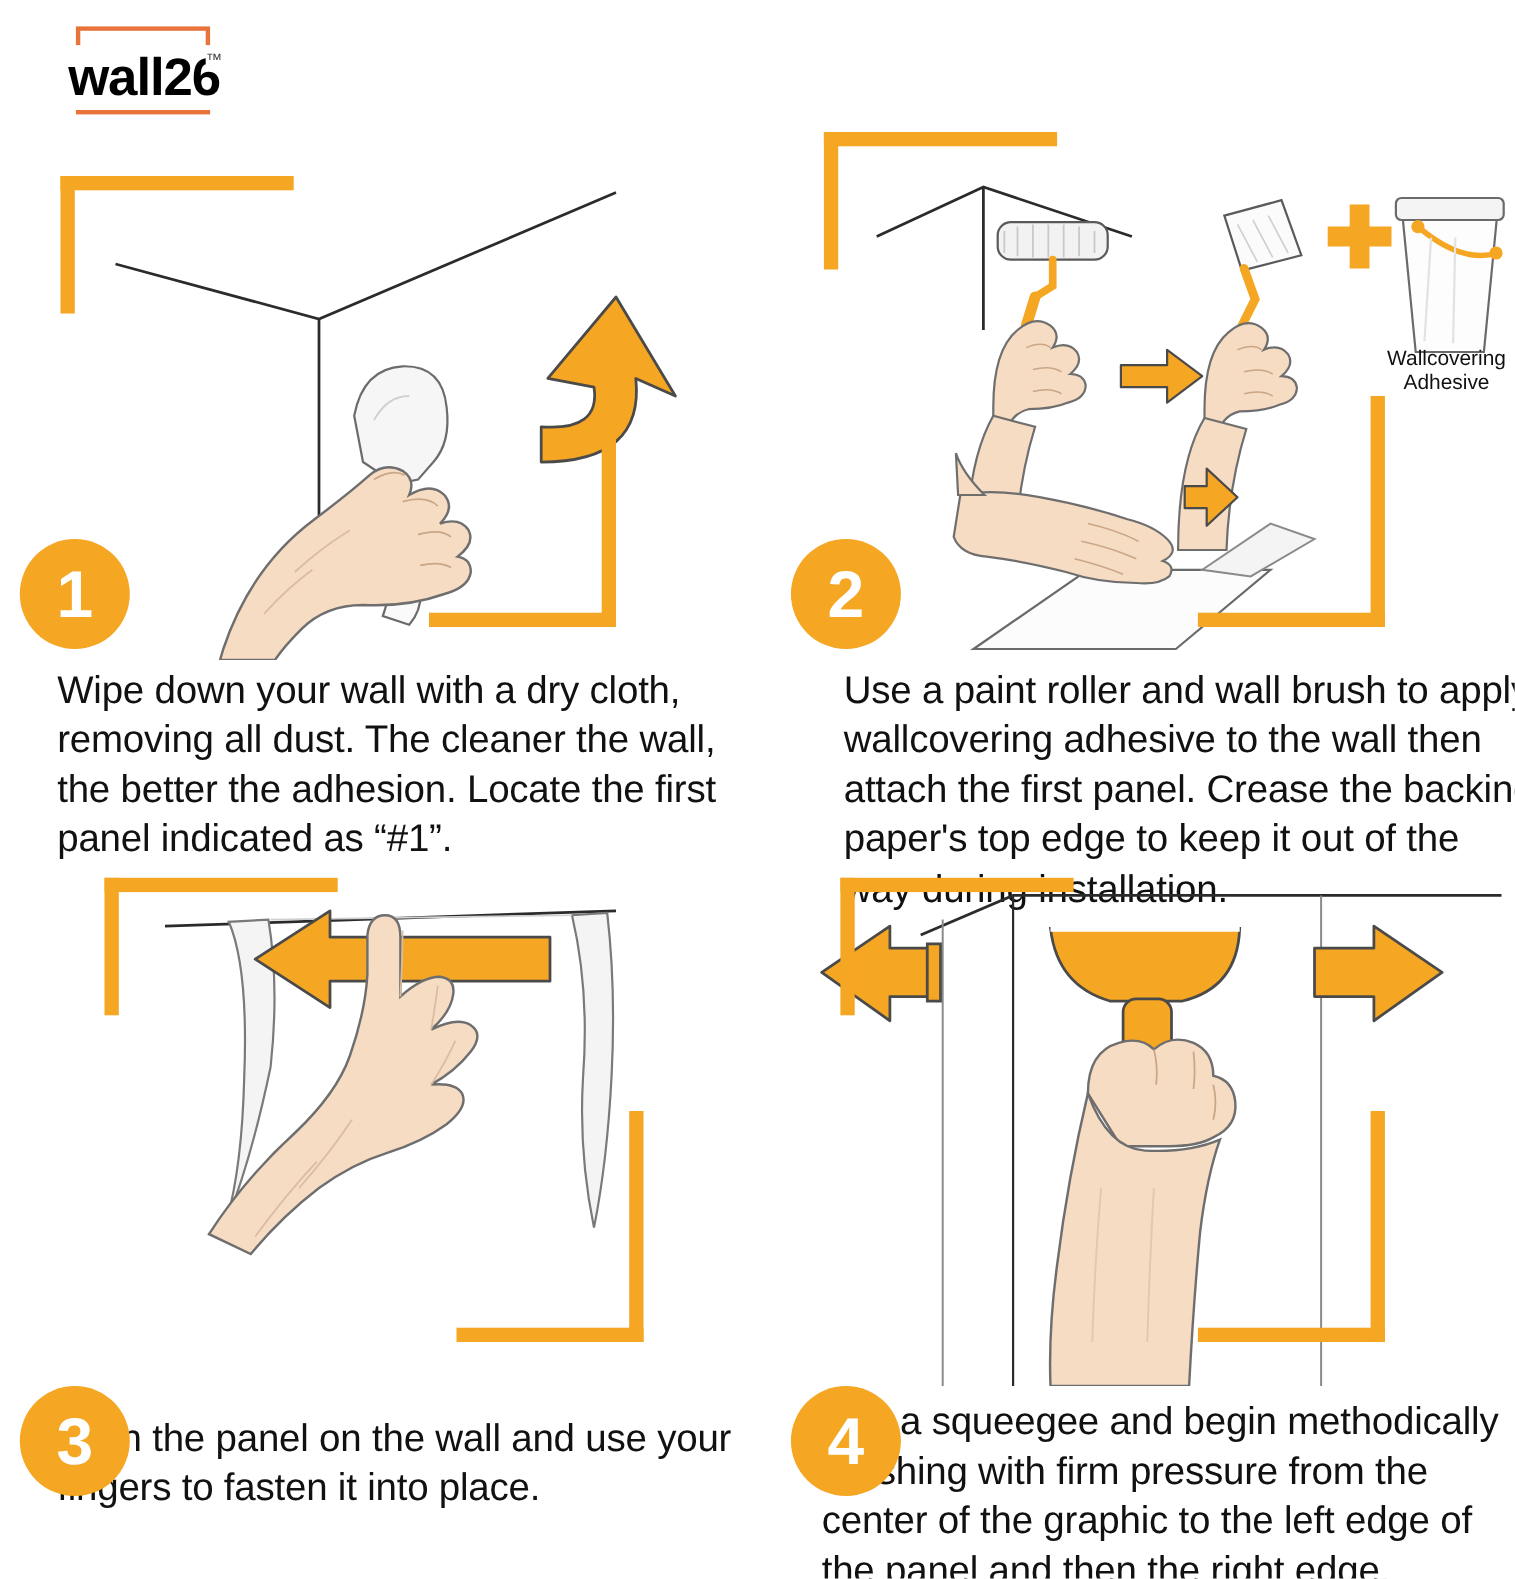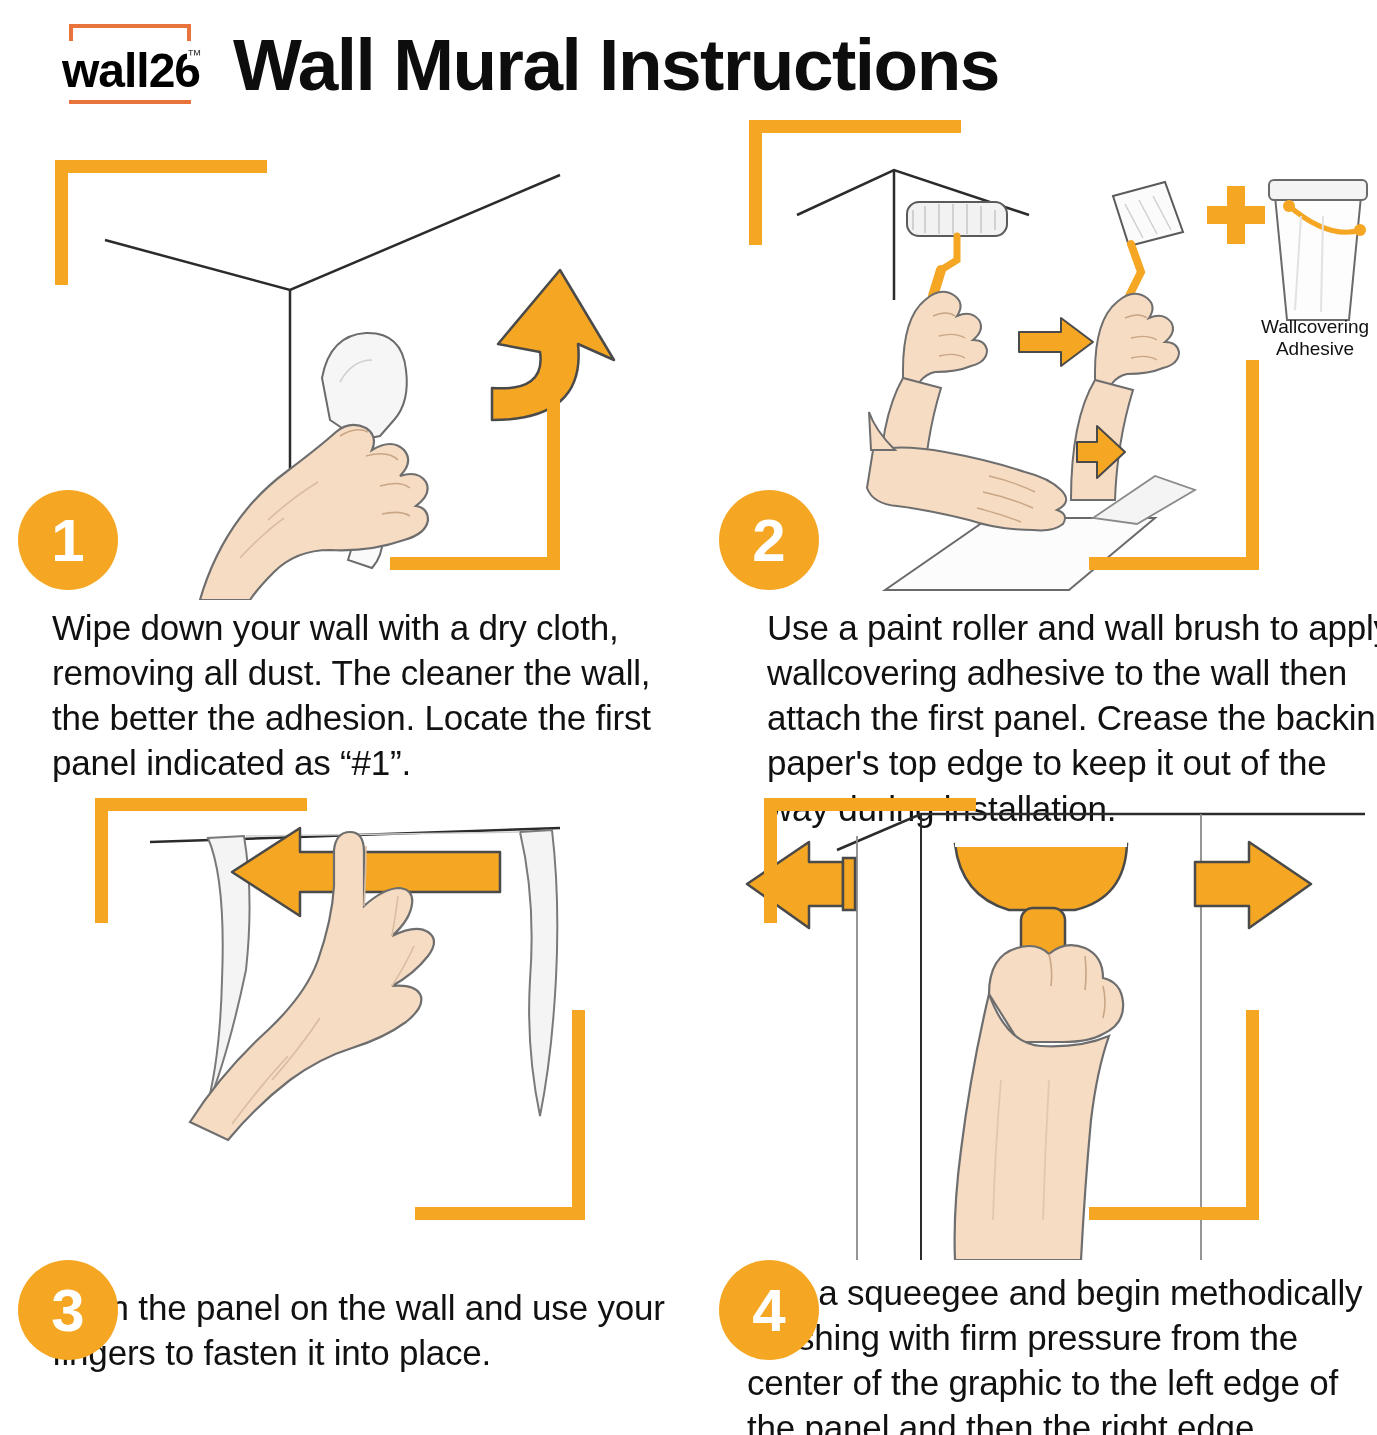--- a/index.html
+++ b/index.html
@@ -150,21 +150,20 @@
 </style>
 </head>
 <body>
 
 <div class="header">
   <div class="logo">
     <div class="logo-frame"></div>
     <div class="logo-text">wall26</div>
     <div class="logo-tm">™</div>
   </div>
-  <div class="page-title">Wall Mural Instructions</div>
 </div>
 
 <div class="grid">
 
   <div class="cell c1">
     <div class="art">
       <div class="bracket tl" style="left:55px; top:40px; width:212px; height:125px;">
         <i class="h"></i>
           <i class="v"></i>
       </div>

